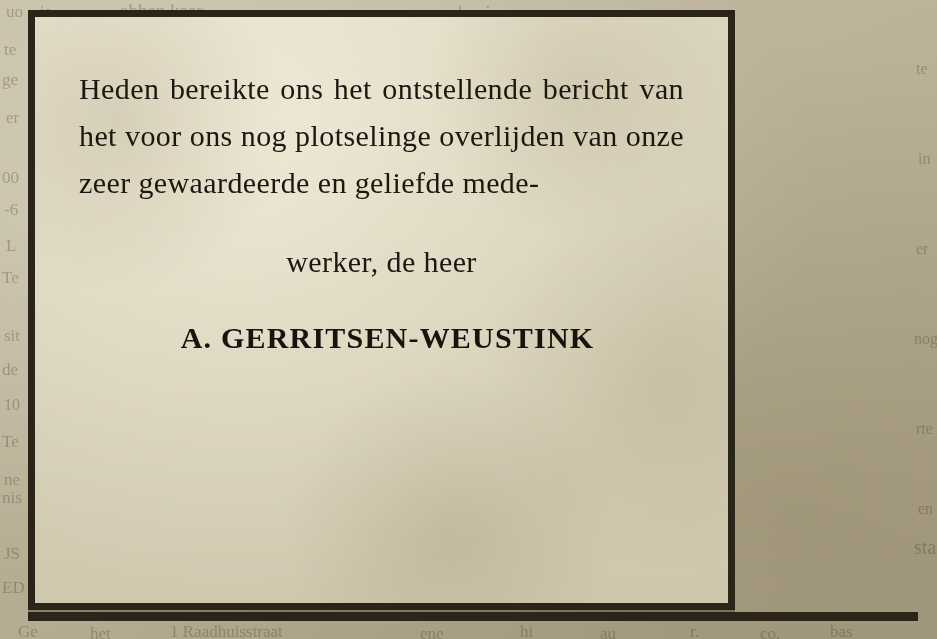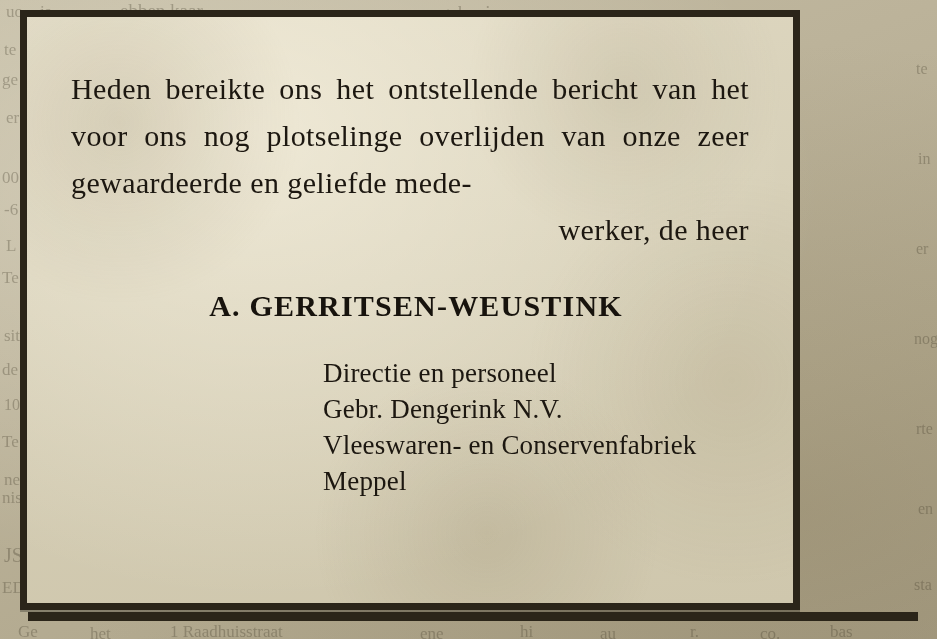--- a/index.html
+++ b/index.html
@@ -39,23 +39,23 @@
     font-weight: bold;
     color: rgba(70,60,40,0.22);
   }
   .ghost.red {
     color: rgba(150,60,50,0.30);
   }
 
   
   #advert {
     position: absolute;
-    left: 20px;
+    left: 28px;
     top: 10px;
-    width: 780px;
+    width: 707px;
     height: 600px;
     box-sizing: border-box;
     border: 7px solid #2b2519;
     background:
       radial-gradient(ellipse at 30% 20%, rgba(255,250,235,0.55), rgba(255,255,255,0) 70%),
       linear-gradient(175deg, #ddd6bf 0%, #d6cfb7 45%, #cfc7ad 100%);
     box-shadow: 0 2px 0 rgba(0,0,0,0.25);
   }
   
   #advert::after {
@@ -80,21 +80,22 @@
   .lead {
     font-size: 30px;
     line-height: 47px;
     color: #1c1710;
     text-align: justify;
     letter-spacing: 0.4px;
     margin: 0;
   }
   .lead .last-line {
     display: block;
-    text-align: right;
+    text-align: center;
+    margin-top: 32px;
   }
 
   .name {
     margin: 36px 0 0 0;
     text-align: center;
     padding-left: 12px;
     font-family: "Liberation Serif", serif;
     font-weight: bold;
     font-size: 30px;
     letter-spacing: 1.2px;
@@ -144,30 +145,30 @@
   <div class="ghost" style="left:2px; top:168px; font-size:17px;">00</div>
   <div class="ghost" style="left:4px; top:200px; font-size:17px;">-6</div>
   <div class="ghost" style="left:6px; top:236px; font-size:17px;">L</div>
   <div class="ghost" style="left:2px; top:268px; font-size:17px;">Te</div>
   <div class="ghost" style="left:4px; top:326px; font-size:17px;">sit</div>
   <div class="ghost" style="left:2px; top:360px; font-size:17px;">de</div>
   <div class="ghost" style="left:4px; top:396px; font-size:16px;">10</div>
   <div class="ghost" style="left:2px; top:432px; font-size:17px;">Te</div>
   <div class="ghost" style="left:4px; top:470px; font-size:17px;">ne</div>
   <div class="ghost" style="left:2px; top:488px; font-size:17px;">nis</div>
-  <div class="ghost" style="left:4px; top:544px; font-size:20px;">JS</div>
+  <div class="ghost" style="left:4px; top:544px; font-size:17px;">JS</div>
   <div class="ghost" style="left:2px; top:578px; font-size:17px;">ED</div>
 
   <div class="ghost" style="left:916px; top:60px; font-size:16px;">te</div>
   <div class="ghost" style="left:918px; top:150px; font-size:16px;">in</div>
   <div class="ghost" style="left:916px; top:240px; font-size:16px;">er</div>
   <div class="ghost" style="left:914px; top:330px; font-size:16px;">nog</div>
   <div class="ghost" style="left:916px; top:420px; font-size:16px;">rte</div>
   <div class="ghost" style="left:918px; top:500px; font-size:16px;">en</div>
-  <div class="ghost" style="left:914px; top:576px; font-size:16px;">sta</div>
+  <div class="ghost" style="left:914px; top:536px; font-size:20px;">sta</div>
 
   <div class="ghost" style="left:18px; top:622px; font-size:17px;">Ge</div>
   <div class="ghost" style="left:90px; top:624px; font-size:17px;">het</div>
   <div class="ghost" style="left:170px; top:622px; font-size:17px;">1 Raadhuisstraat</div>
   <div class="ghost" style="left:420px; top:624px; font-size:17px;">ene</div>
   <div class="ghost" style="left:520px; top:622px; font-size:17px;">hi</div>
   <div class="ghost" style="left:600px; top:624px; font-size:17px;">au</div>
   <div class="ghost" style="left:690px; top:622px; font-size:17px;">r.</div>
   <div class="ghost" style="left:760px; top:624px; font-size:17px;">co.</div>
   <div class="ghost" style="left:830px; top:622px; font-size:17px;">bas</div>
@@ -178,25 +179,19 @@
       <p class="lead">
         <span>Heden bereikte ons het ontstellende bericht</span>
         <span>van het voor ons nog plotselinge overlijden</span>
         <span>van onze zeer gewaardeerde en geliefde mede-</span>
         <span class="last-line">werker, de heer</span>
       </p>
 
       <div class="name">A. GERRITSEN-WEUSTINK</div>
 
 
-      <div class="signature">
-        <div>Directie en personeel</div>
-        <div>Gebr. Dengerink N.V.</div>
-        <div>Vleeswaren- en Conservenfabriek</div>
-        <div>Meppel</div>
-      </div>
 
     </div>
   </div>
 
   <div id="bottom-rule"></div>
 
 </div>
 
 </body></html>

